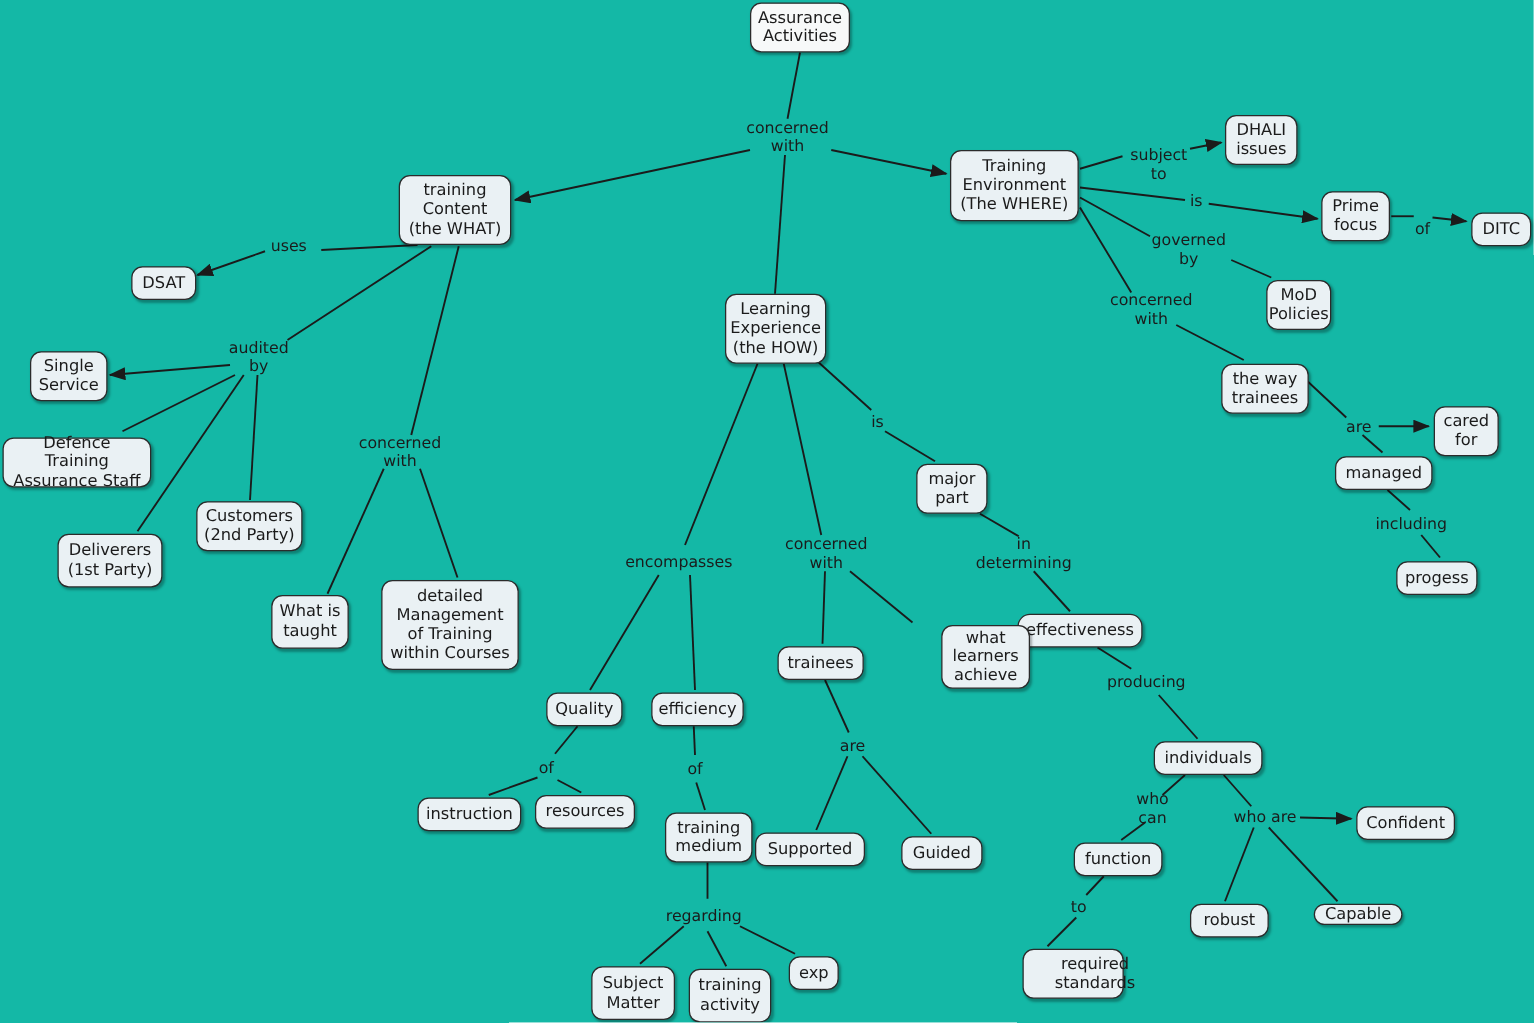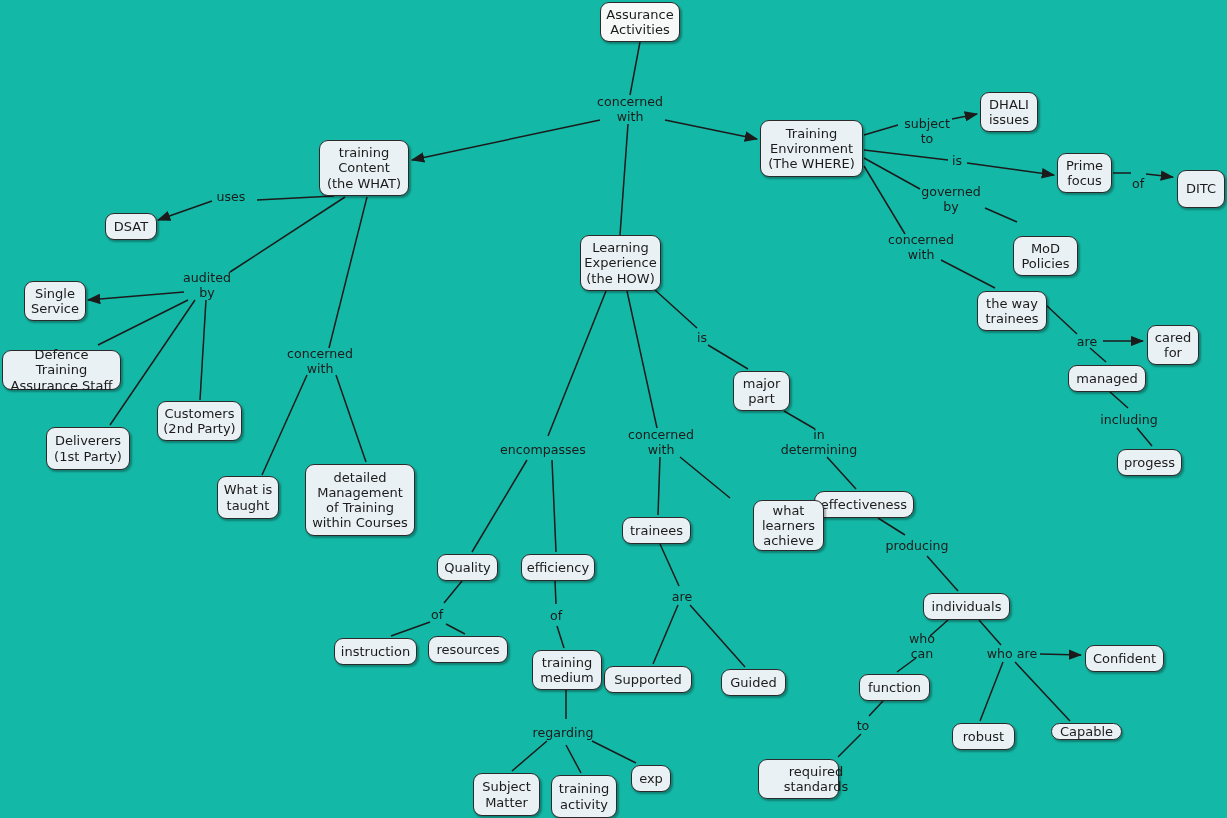--- a/index.html
+++ b/index.html
@@ -153,38 +153,38 @@
 Management
 of Training
 within Courses</div>
       <div class="node" style="left: 760px; top: 120px; width: 103px; height: 57px;">Training
 Environment
 (The WHERE)</div>
       <div class="node" style="left: 980px; top: 92px; width: 58px; height: 40px;">DHALI
 issues</div>
       <div class="node" style="left: 1057px; top: 153px; width: 55px; height: 40px;">Prime
 focus</div>
-      <div class="node" style="left: 1177px; top: 170px; width: 48px; height: 38px;">DITC</div>
-      <div class="node" style="left: 1013px; top: 236px; width: 65px; height: 40px;">MoD
+      <div class="node" style="left: 1177px; top: 170px; width: 48px; height: 27px;">DITC</div>
+      <div class="node" style="left: 1013px; top: 224px; width: 52px; height: 40px;">MoD
 Policies</div>
       <div class="node" style="left: 977px; top: 291px; width: 70px; height: 40px;">the way
 trainees</div>
       <div class="node" style="left: 1147px; top: 325px; width: 52px; height: 40px;">cared
 for</div>
       <div class="node" style="left: 1068px; top: 365px; width: 78px; height: 27px;">managed</div>
       <div class="node" style="left: 1117px; top: 449px; width: 65px; height: 27px;">progess</div>
       <div class="node" style="left: 580px; top: 235px; width: 81px; height: 56px;">Learning
 Experience
 (the HOW)</div>
       <div class="node" style="left: 733px; top: 371px; width: 57px; height: 40px;">major
 part</div>
       <div class="node" style="left: 814px; top: 491px; width: 100px; height: 27px; border-radius: 10px;">effectiveness</div>
       <div class="node" style="left: 923px; top: 593px; width: 87px; height: 27px;">individuals</div>
       <div class="node" style="left: 859px; top: 674px; width: 71px; height: 27px;">function</div>
-      <div class="node" style="left: 758px; top: 759px; width: 81px; height: 40px; padding-left: 40px;">required
+      <div class="node" style="left: 818px; top: 759px; width: 81px; height: 40px; padding-left: 40px;">required
 standards</div>
       <div class="node" style="left: 1085px; top: 645px; width: 79px; height: 27px;">Confident</div>
       <div class="node" style="left: 952px; top: 723px; width: 63px; height: 27px;">robust</div>
       <div class="node" style="left: 1051px; top: 723px; width: 71px; height: 17px;">Capable</div>
       <div class="node" style="left: 622px; top: 517px; width: 69px; height: 27px;">trainees</div>
       <div class="node" style="left: 718px; top: 500px; width: 71px; height: 51px; margin-left: 35px;">what
 learners
 achieve</div>
       <div class="node" style="left: 604px; top: 666px; width: 88px; height: 27px;">Supported</div>
       <div class="node" style="left: 721px; top: 669px; width: 65px; height: 27px;">Guided</div>

